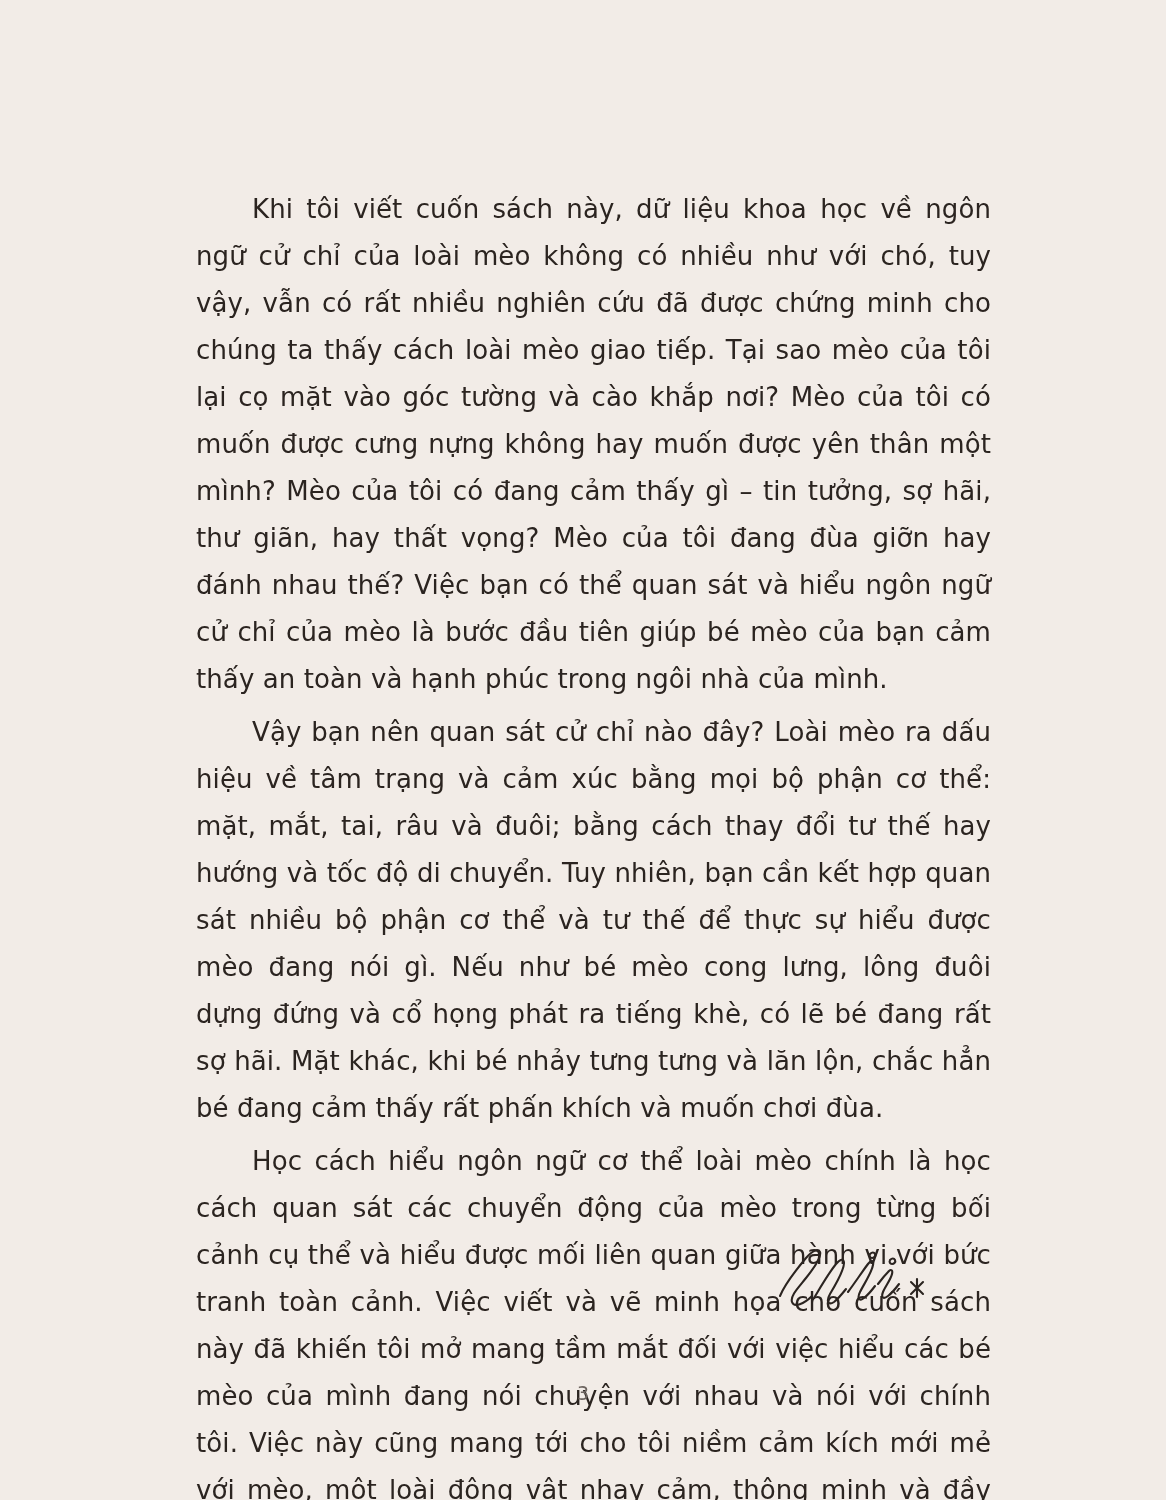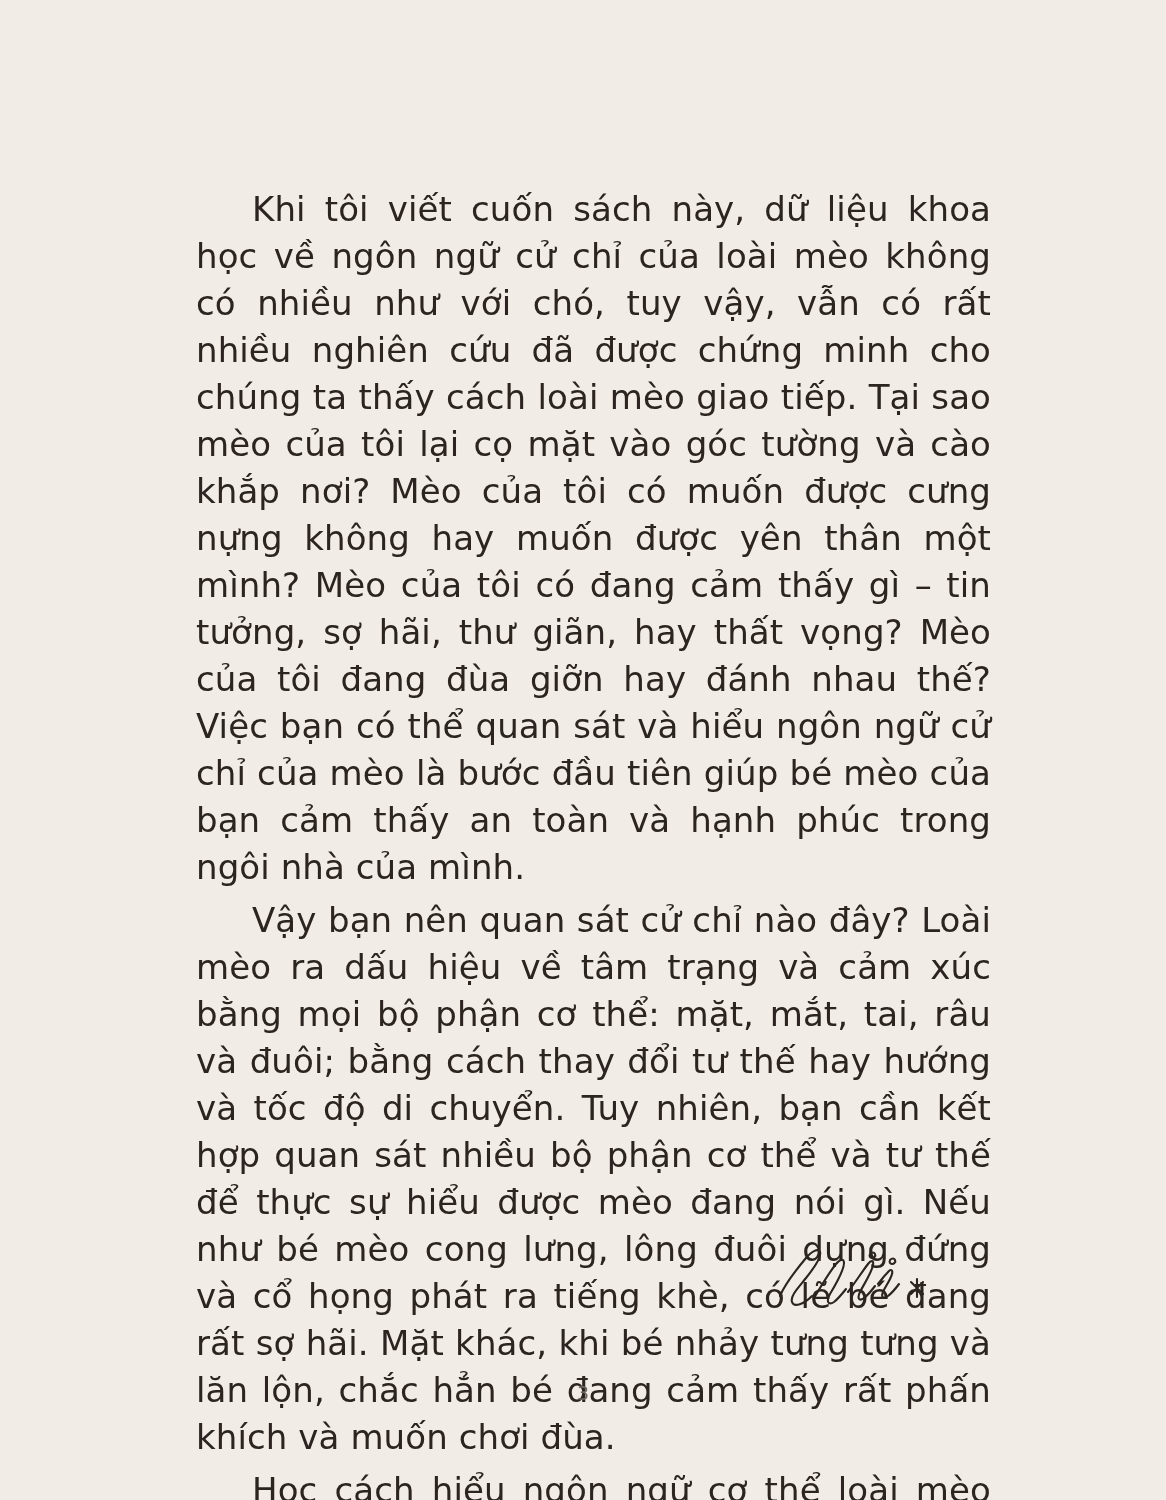--- a/index.html
+++ b/index.html
@@ -23,21 +23,21 @@
   .text-column {
     position: absolute;
     left: 196px;
     top: 186px;
     width: 795px;
   }
   .para {
     margin: 0 0 6px 0;
     text-indent: 56px;
     font-family: "DejaVu Sans", sans-serif;
-    font-size: 34px;
+    font-size: 26px;
     line-height: 47px;
     color: #2b2420;
     text-align: justify;
     letter-spacing: 0.1px;
     -moz-text-align-last: left;
     text-align-last: left;
   }
   .signature {
     position: absolute;
     left: 770px;

